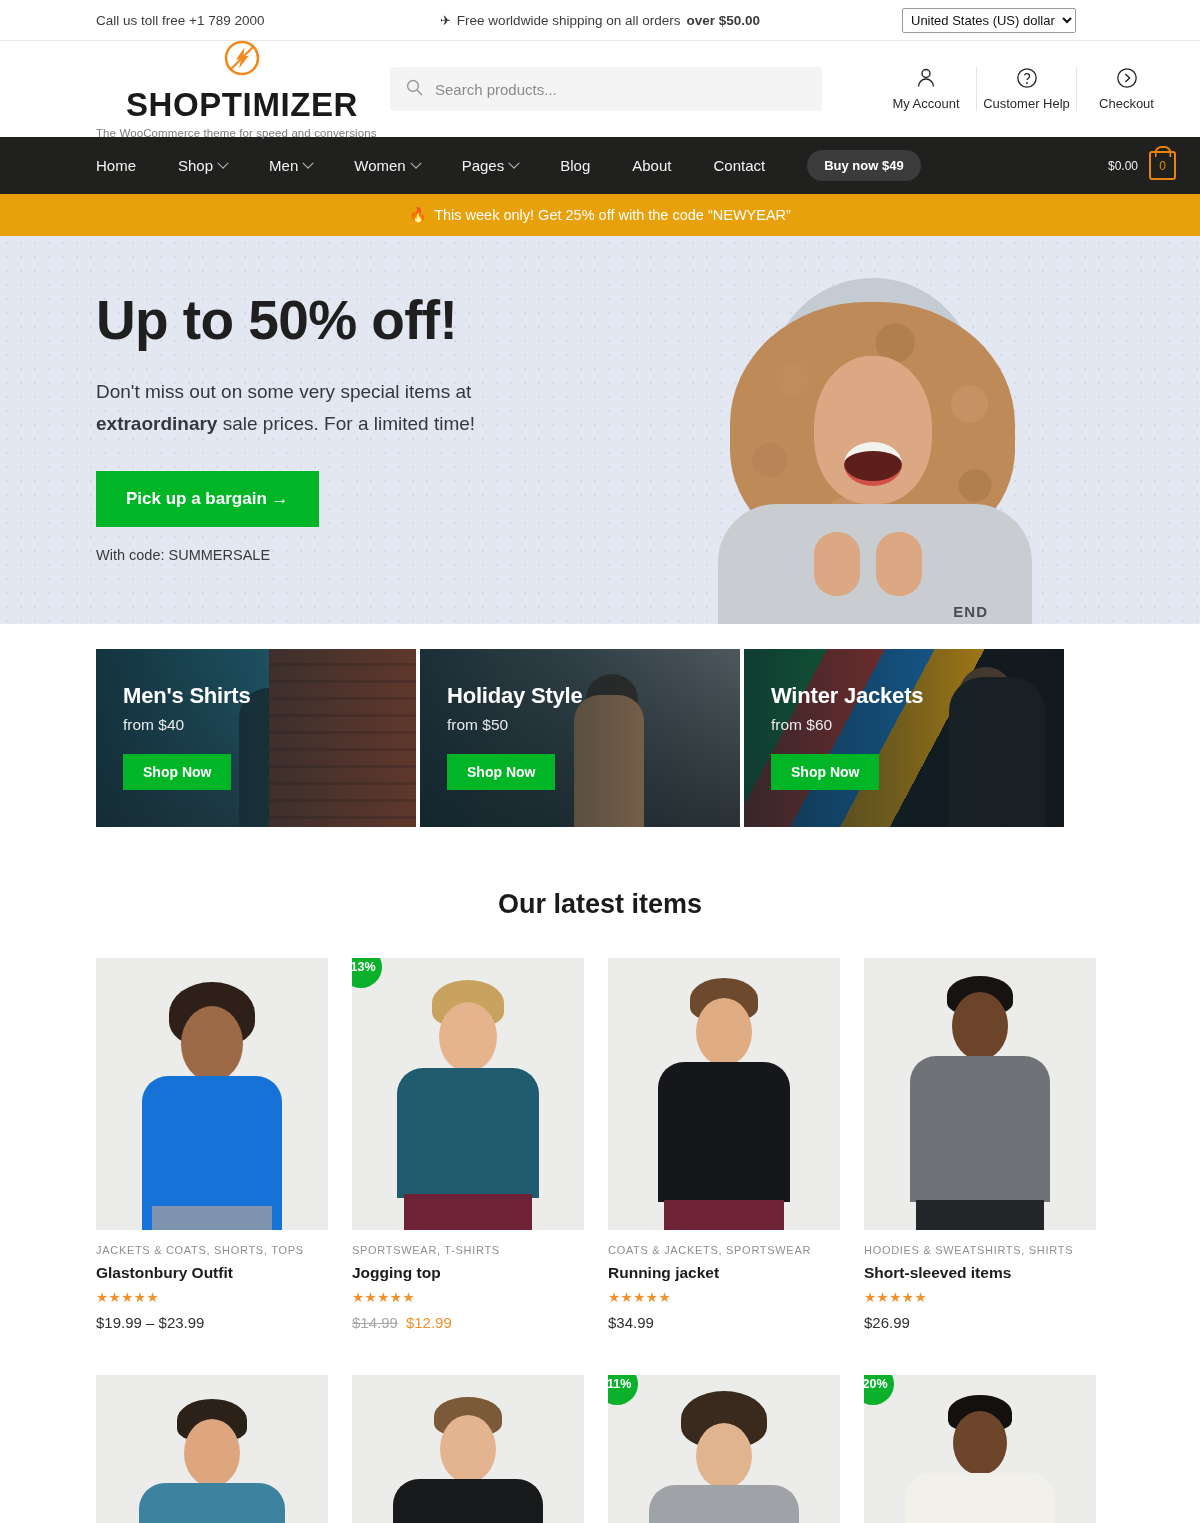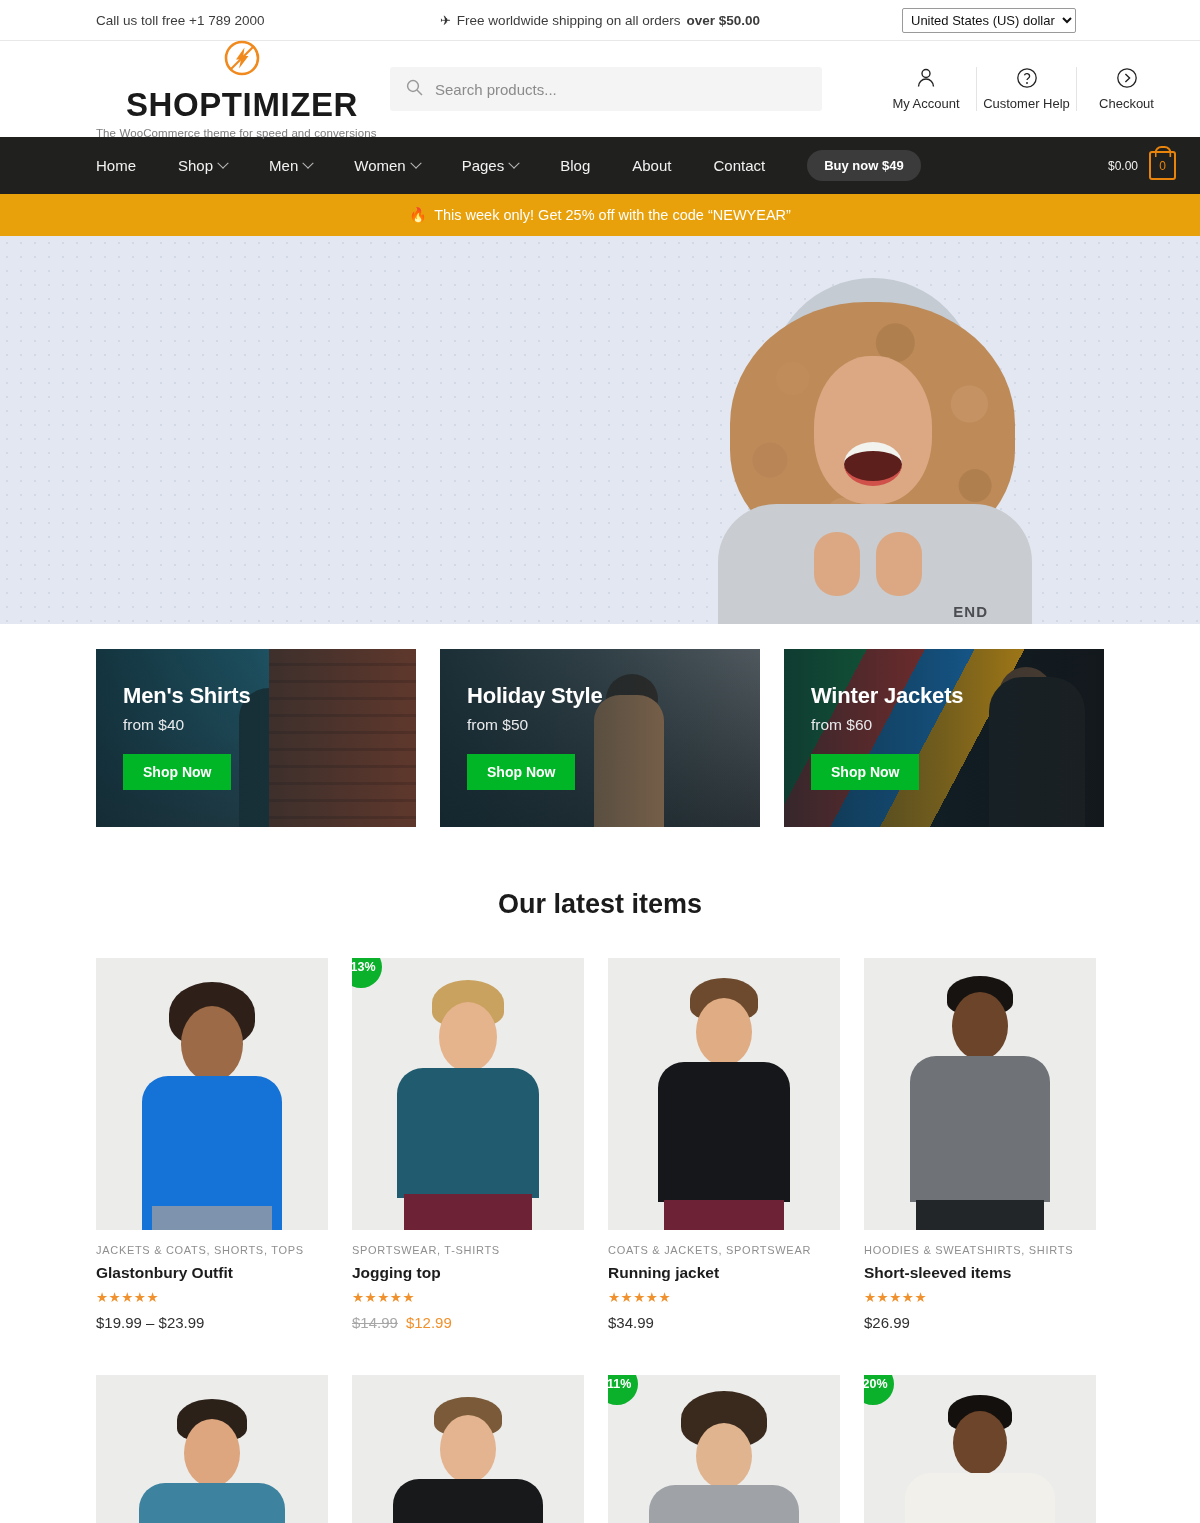--- a/index.html
+++ b/index.html
@@ -278,21 +278,21 @@
   .hp-hand-l { left: 104px; }
   .hp-hand-r { left: 166px; }
   .hp-text {
     position: absolute; right: 52px; bottom: 4px;
     font-size: 15px; font-weight: 700; color: #4b4d52; letter-spacing: 1px;
   }
 
   
   .cats {
     display: flex;
-    gap: 24px;
+    gap: 4px;
     padding: 25px 96px 0 96px;
   }
   .cat {
     position: relative;
     width: 320px;
     height: 178px;
     overflow: hidden;
   }
   .cat-img { position: absolute; inset: 0; }
   .cat-shade {
@@ -518,20 +518,28 @@
     </span>
   </div>
 </div>
 
 <div class="promo">
   <span>🔥</span>
   <span>This week only! Get 25% off with the code “NEWYEAR”</span>
 </div>
 
 <div class="hero">
+  <div class="hero-copy">
+    <h1 class="hero-title">Up to 50% off!</h1>
+    <p class="hero-sub">
+      <span>Don't miss out on some very special items at </span><b>extraordinary</b><span> sale prices. For a limited time!</span>
+    </p>
+    <button class="hero-btn">Pick up a bargain →</button>
+    <div class="hero-code">With code: SUMMERSALE</div>
+  </div>
   <div class="hero-photo">
     <div class="hp-hood"></div>
     <div class="hp-hair"></div>
     <div class="hp-face"></div>
     <div class="hp-mouth"></div>
     <div class="hp-body"></div>
     <div class="hp-hand-l"></div>
     <div class="hp-hand-r"></div>
     <div class="hp-text">END</div>
   </div>

